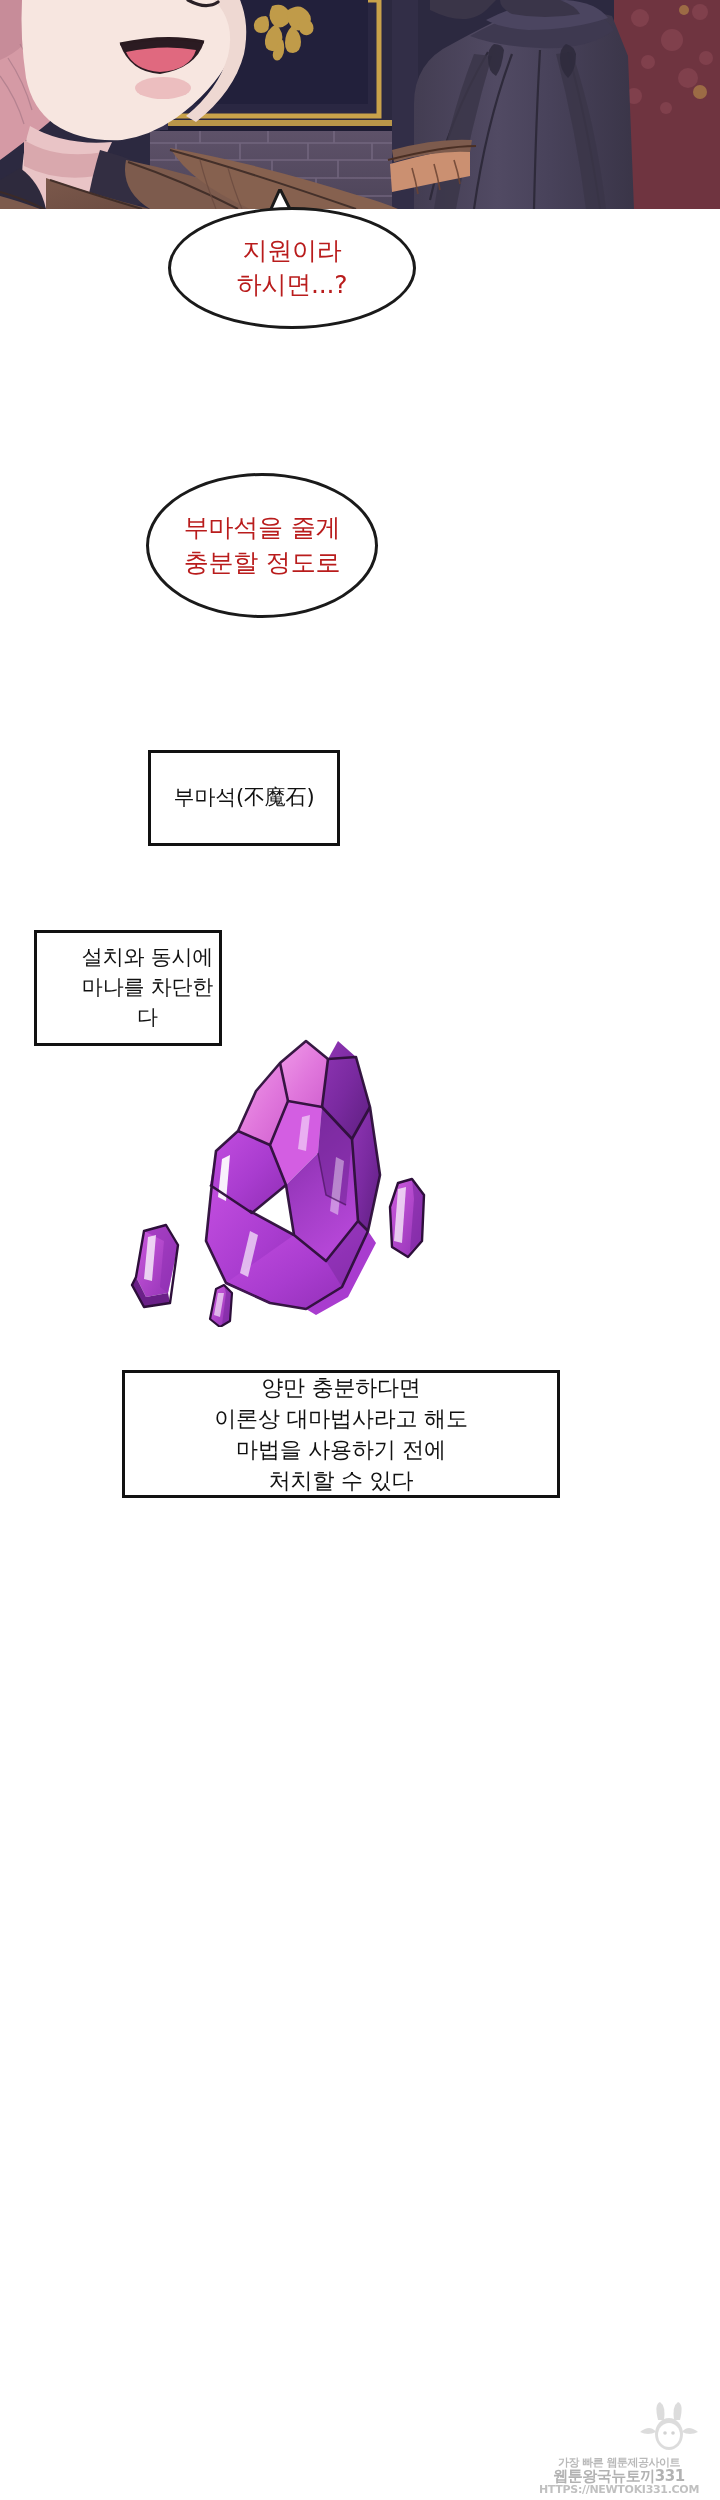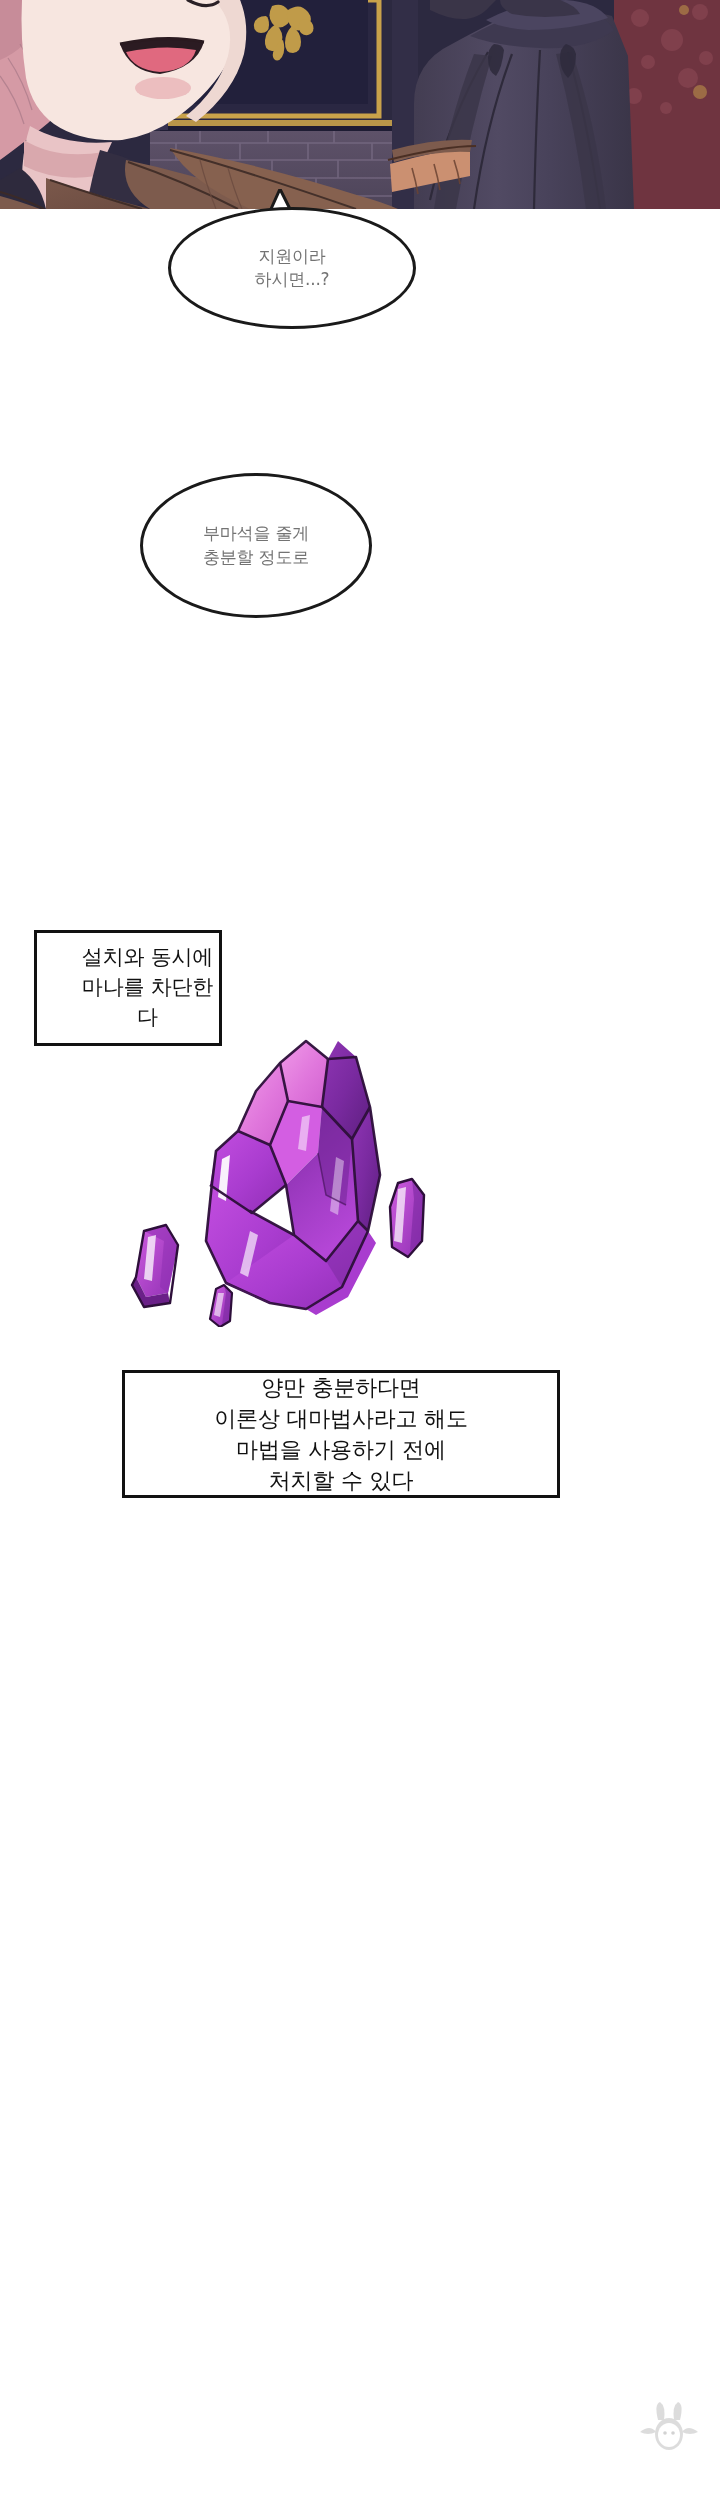--- a/index.html
+++ b/index.html
@@ -38,23 +38,23 @@
     border: 3px solid #1a1a1a;
     display: flex;
     align-items: center;
     justify-content: center;
     text-align: center;
   }
   .bubble-oval {
     border-radius: 50%;
   }
   .bubble-text {
-    font-size: 17px;
+    font-size: 25px;
     line-height: 1.38;
-    color: #737373;
+    color: #b91c1c;
     letter-spacing: -0.2px;
     font-weight: 500;
     white-space: pre-line;
   }
 
   
   .narr-box {
     position: absolute;
     box-sizing: border-box;
     background: #ffffff;
@@ -268,25 +268,28 @@
     <svg width="60" height="46" viewBox="0 0 60 46" style="position:absolute;left:78px;top:-18px;">
       <path d="M34 0 L16 40 L52 36 Z" fill="#ffffff" stroke="#1a1a1a" stroke-width="3" stroke-linejoin="round"></path>
       <path d="M20 34 L50 32 L50 42 L20 42 Z" fill="#ffffff"></path>
     </svg>
     <div class="bubble bubble-oval" style="left:0;top:0;width:248px;height:122px;">
       <div class="bubble-text">지원이라
 하시면...?</div>
     </div>
   </div>
 
-  <div class="bubble bubble-oval" style="left:140px;top:473px;width:232px;height:145px;">
+  <div class="bubble bubble-oval" style="left:146px;top:473px;width:232px;height:145px;">
     <div class="bubble-text">부마석을 줄게
 충분할 정도로</div>
   </div>
 
+  <div class="narr-box" style="left:148px;top:750px;width:192px;height:96px;">
+    <div class="narr-text">부마석(不魔石)</div>
+  </div>
 
   <div class="narr-box" style="left:34px;top:930px;width:188px;height:116px;padding-left:39px;">
     <div class="narr-text">설치와 동시에
 마나를 차단한다</div>
   </div>
 
   <div class="crystal-wrap" style="left:130px;top:1035px;width:300px;height:292px;">
     <svg width="300" height="292" viewBox="0 0 300 292" xmlns="http://www.w3.org/2000/svg">
       <defs>
         <linearGradient id="facetBrightL" x1="0" y1="0" x2="1" y2="1">
@@ -404,14 +407,19 @@
       <path d="M62 30 Q52 22 46 30 Q54 34 62 30 Z"></path>
     </g>
     <g fill="#ffffff">
       <ellipse cx="33" cy="33" rx="11" ry="12"></ellipse>
     </g>
     <g fill="#6e6e6e">
       <circle cx="29" cy="31" r="1.8"></circle>
       <circle cx="37" cy="31" r="1.8"></circle>
     </g>
   </svg>
+  <div class="watermark">
+    <div class="wm-line1">가장 빠른 웹툰제공사이트</div>
+    <div class="wm-line2">웹툰왕국뉴토끼331</div>
+    <div class="wm-line3">HTTPS://NEWTOKI331.COM</div>
+  </div>
 
 </div>
 
 </body></html>

